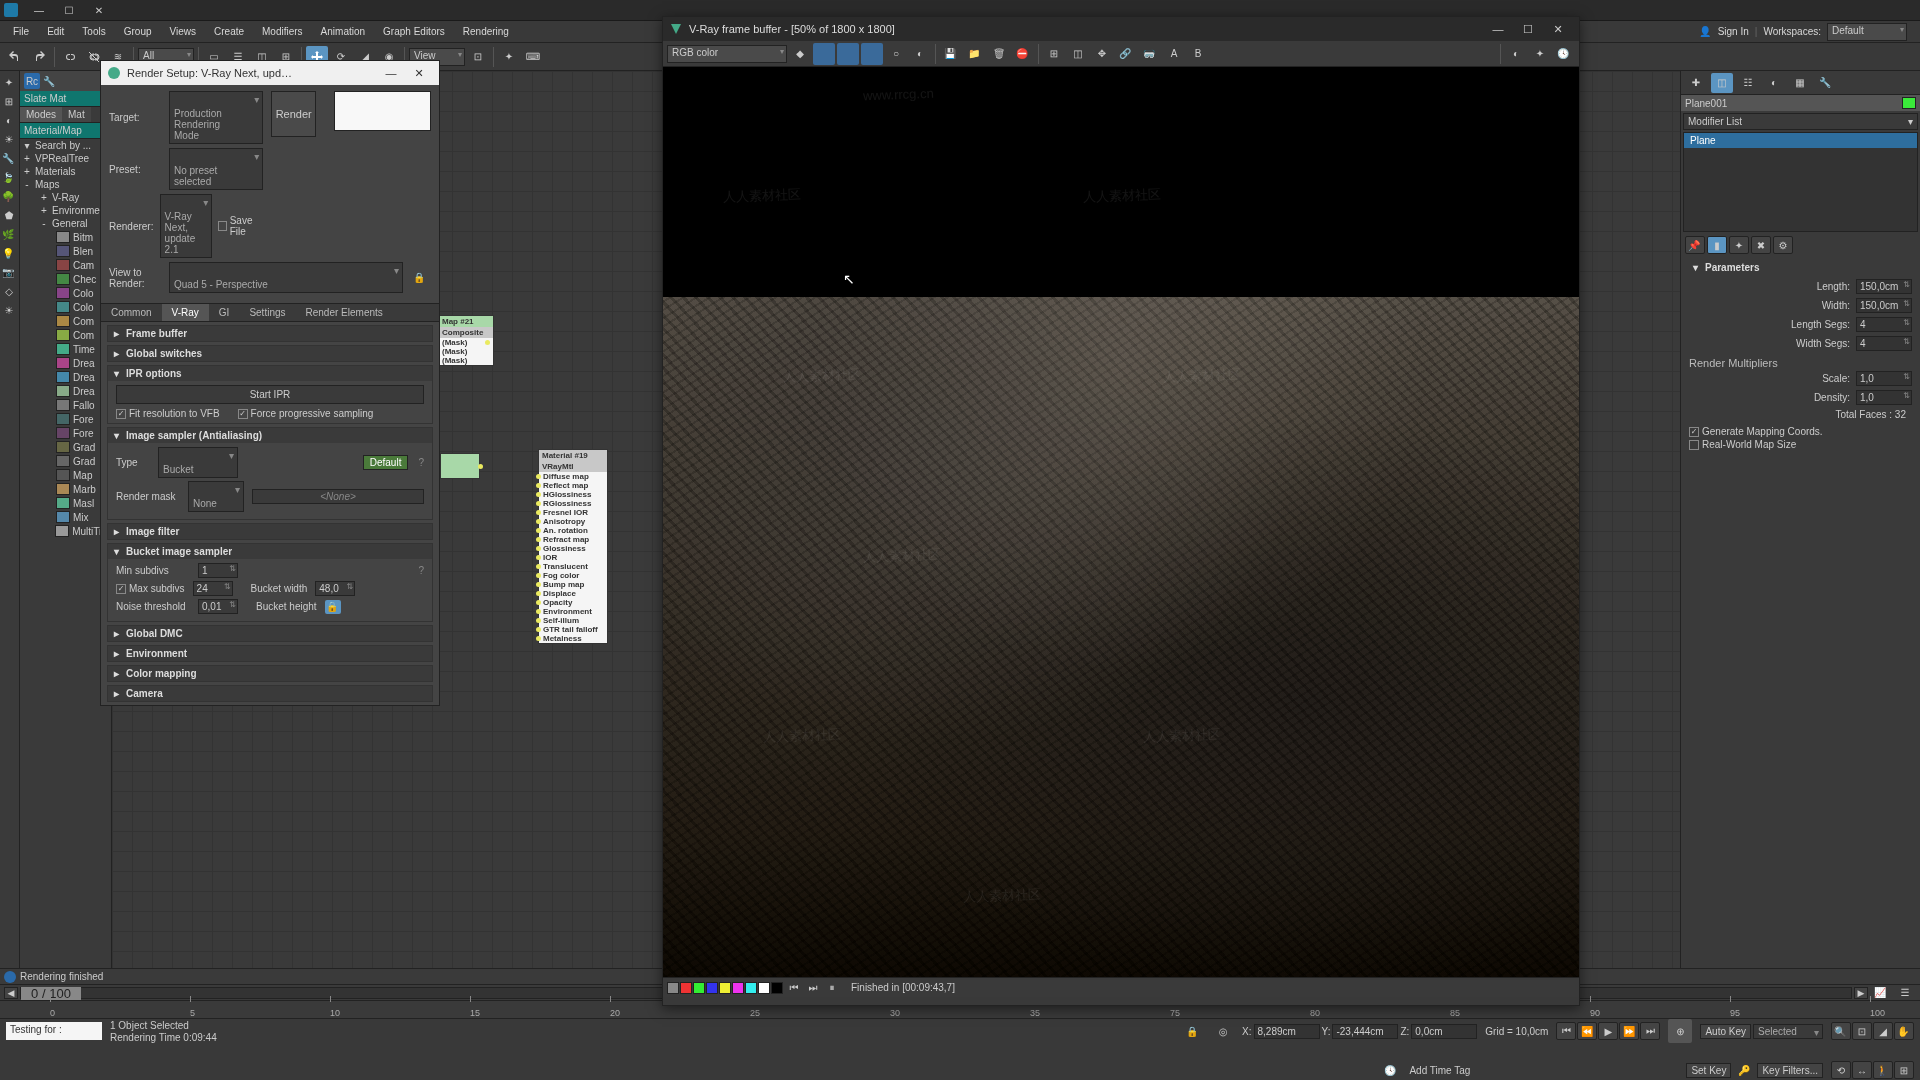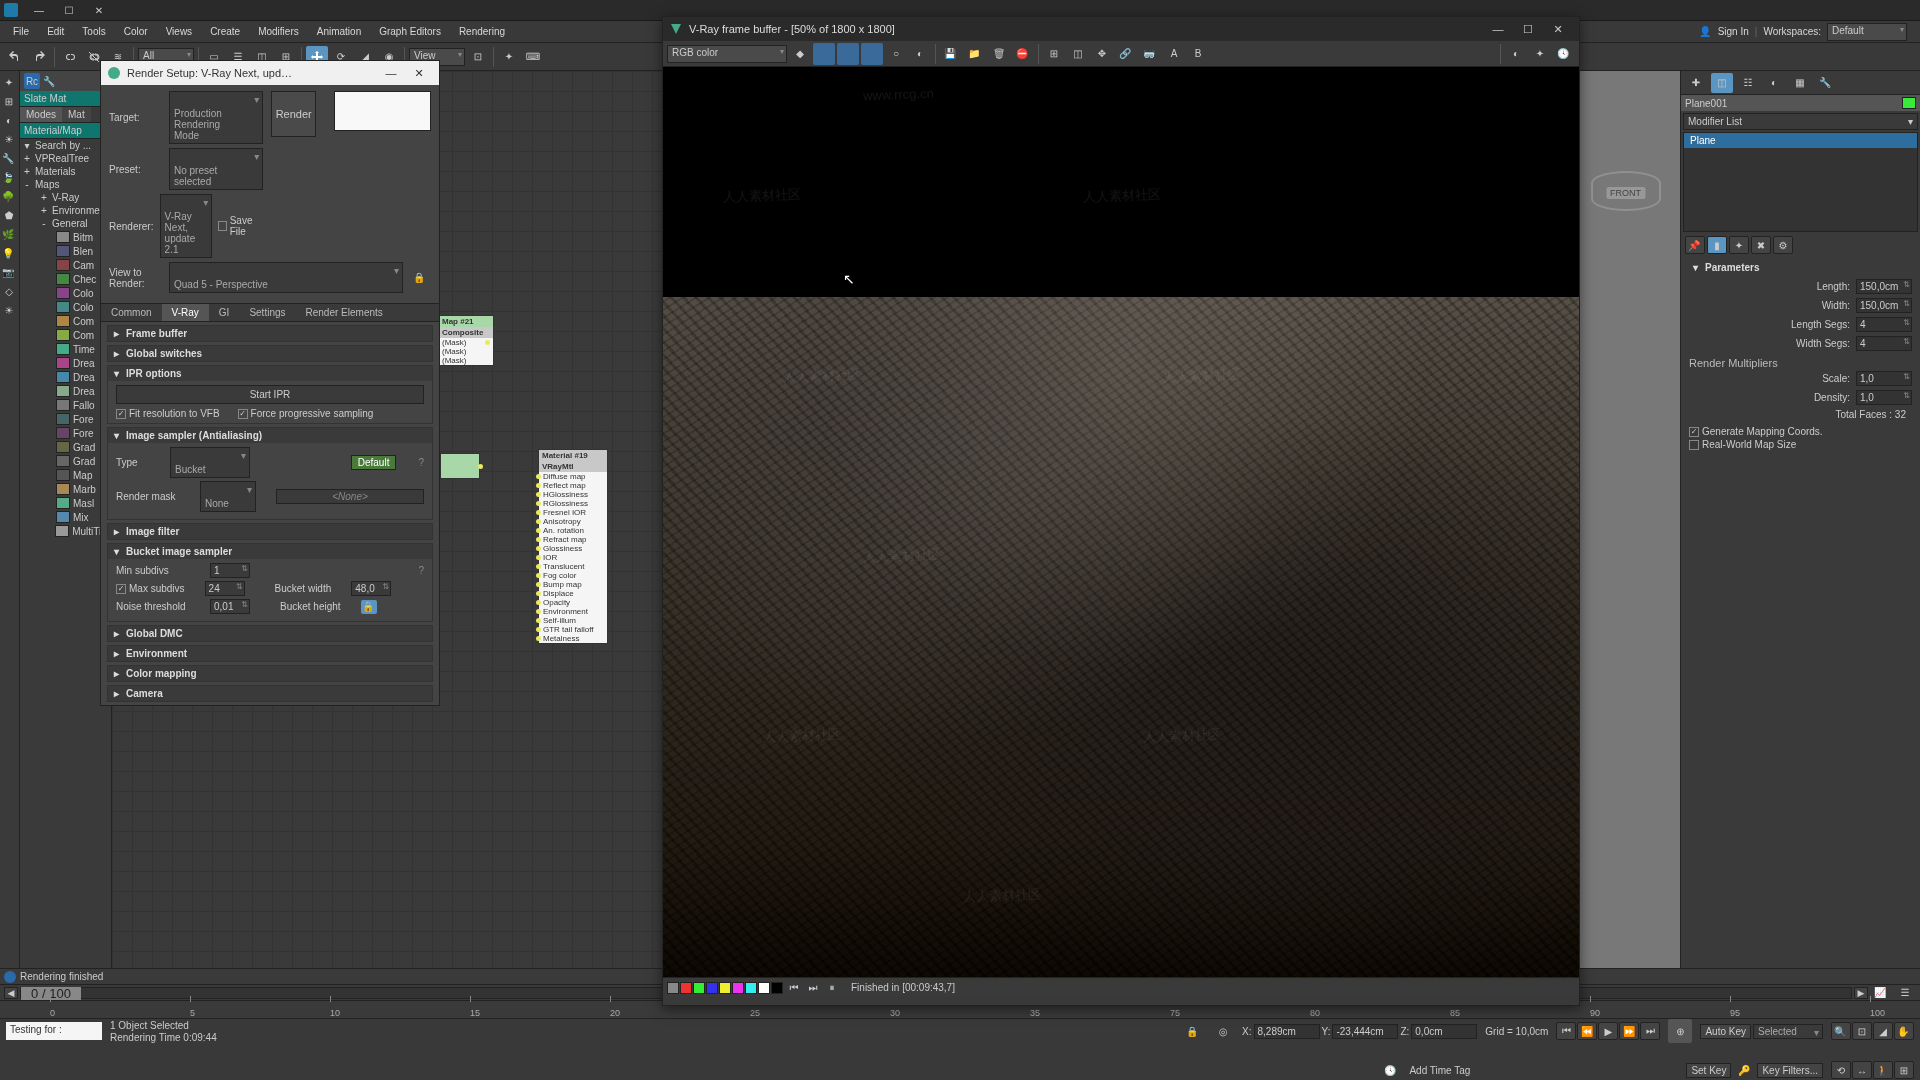--- a/index.html
+++ b/index.html
@@ -52,35 +52,35 @@
 .tabs { display:flex; border-top:1px solid #222; border-bottom:1px solid #222; background:#3a3a3a; }
 .tabs span { padding:3px 10px; cursor:pointer; color:#bbb; font-size:10px; }
 .tabs span.active { background:#555; color:#fff; }
 .rollout { border:1px solid #333; margin:3px 6px; }
 .rollout-h { background:#3a3a3a; padding:2px 6px; display:flex; align-items:center; cursor:pointer; gap:4px; color:#ddd; font-weight:bold; font-size:10px; }
 .rollout-h .arrow { width:8px; }
 .rollout-b { padding:4px 8px; background:#444; font-size:10px; }
 .start-ipr { background:#3a3a3a; border:1px solid #222; padding:3px; text-align:center; cursor:pointer; margin-bottom:4px; }
 .chk { display:flex; align-items:center; gap:3px; cursor:pointer; }
 .chk-box { width:10px; height:10px; border:1px solid #888; display:flex; align-items:center; justify-content:center; font-size:8px; }
-.param-row { display:flex; align-items:center; gap:20px; margin-bottom:3px; }
+.param-row { display:flex; align-items:center; gap:8px; margin-bottom:3px; }
 .param-label { flex:0 0 74px; }
 .spinner { width:40px; background:#3a3a3a; border:1px solid #222; color:#ccc; padding:1px 10px 1px 3px; position:relative; }
 .spinner::after { content:"⇅"; position:absolute; right:1px; top:0; font-size:8px; color:#888; }
 .default-btn { background:#4a7a3a; color:#fff; padding:1px 6px; border:1px solid #222; cursor:pointer; font-size:10px; margin-left:auto; }
 .none-combo { background:#3a3a3a; border:1px solid #222; padding:1px 4px; flex:1; color:#888; font-style:italic; text-align:center; }
 .preview-thumb { width:158px; height:40px; background:#f8f8f8; border:1px solid #222; margin-left:10px; }
 
 
 .node-area { flex:1; background:#3a3a3a; position:relative; overflow:hidden; }
 .node-grid { position:absolute; inset:0; background-image:linear-gradient(#333 1px,transparent 1px),linear-gradient(90deg,#333 1px,transparent 1px); background-size:20px 20px; }
 .node { position:absolute; background:#f5f5f5; border:1px solid #333; font-size:8px; color:#333; }
 .node-h { background:#a8d8a8; padding:1px 3px; font-weight:bold; }
 .node-h.gray { background:#c8c8c8; }
-.node-port { padding:0 3px; display:flex; align-items:center; gap:2px; height:9px; }
+.node-port { padding:0 3px; display:flex; align-items:center; gap:2px; height:9px;font-weight:bold; }
 .port-dot { width:5px; height:5px; border-radius:50%; background:#888; }
 .port-dot.in { background:#eaea60; margin-left:-6px; }
 .wires { position:absolute; inset:0; pointer-events:none; }
 
 
 .vfb { position:absolute; left:662px; top:16px; width:918px; height:990px; background:#393939; border:1px solid #222; z-index:30; box-shadow:0 3px 12px rgba(0,0,0,.5); }
 .vfb-title { height:24px; background:#2a2a2a; display:flex; align-items:center; padding:0 6px; color:#ddd; font-size:11px; }
 .vfb-title .ico { width:14px; height:14px; margin-right:6px; }
 .vfb-title .sp { flex:1; }
 .vfb-title .wbtn { width:30px; text-align:center; cursor:pointer; color:#ccc; }
@@ -167,21 +167,21 @@
     <span>—</span>
     <span>☐</span>
     <span>✕</span>
   </div>
 </div>
 
 <div class="menubar">
   <div>File</div>
   <div>Edit</div>
   <div>Tools</div>
-  <div>Color</div>
+  <div>Group</div>
   <div>Views</div>
   <div>Create</div>
   <div>Modifiers</div>
   <div>Animation</div>
   <div>Graph Editors</div>
   <div>Rendering</div>
   <div class="menubar-right">
     <span>👤</span>
     <span>Sign In</span>
     <span class="sep">|</span>
@@ -538,24 +538,20 @@
           </div>
           <div class="node-port">
             <span class="port-dot in"></span>
             <span>Metalness</span>
           </div>
         </div>
     </div>
   </div>
 
   <div class="right-side" style="position:absolute;right:0;top:0;bottom:0;">
-    <div class="viewport-slice">
-      <div style="position:absolute;top:100px;left:50%;transform:translateX(-50%);width:70px;height:40px;border:2px solid #aaa;border-radius:50%/30%;opacity:.5"></div>
-      <div class="viewport-label">FRONT</div>
-    </div>
     <div class="cmd-panel">
       <div class="cmd-tabs">
         <div class="tbtn">✚</div>
         <div class="tbtn active">◫</div>
         <div class="tbtn">☷</div>
         <div class="tbtn">◐</div>
         <div class="tbtn">▦</div>
         <div class="tbtn">🔧</div>
       </div>
       <div class="obj-name">

